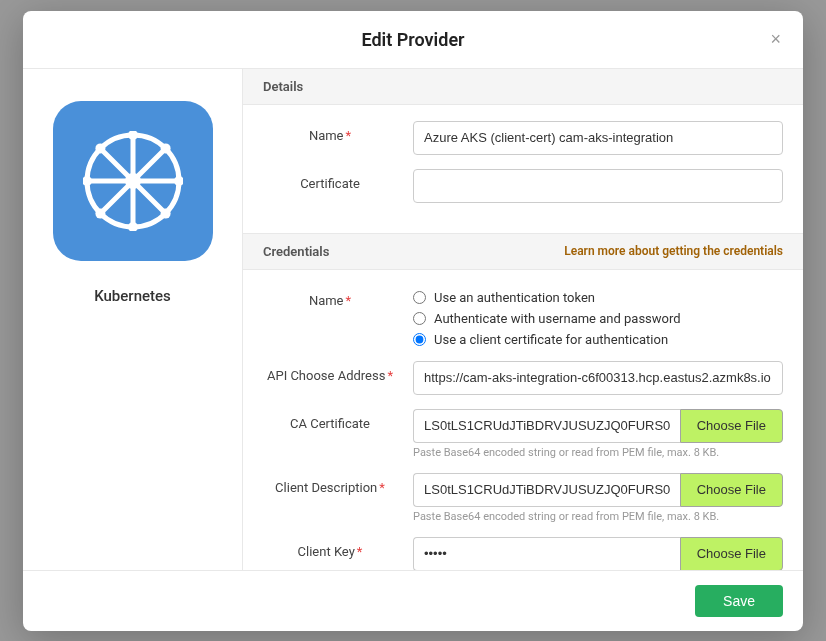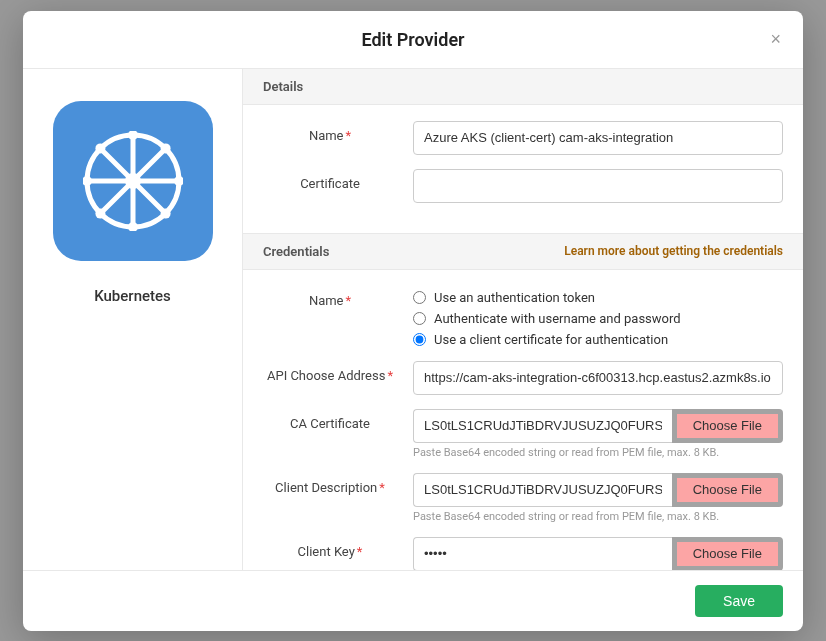--- a/index.html
+++ b/index.html
@@ -168,22 +168,22 @@
       border-radius: 4px 0 0 4px;
       padding: 6px 10px;
       font-size: 13px;
       color: #333;
       outline: none;
       border-right: none;
     }
     .choose-file-btn {
       height: 34px;
       padding: 0 16px;
-      background: #fca5a5;
-      border: 5px solid #a3a3a3;
+      background: #bef264;
+      border: 1px solid #a3a3a3;
       border-radius: 0 4px 4px 0;
       font-size: 13px;
       color: #333;
       cursor: pointer;
       white-space: nowrap;
     }
     .field-hint {
       font-size: 11px;
       color: #999;
       margin-top: 3px;

